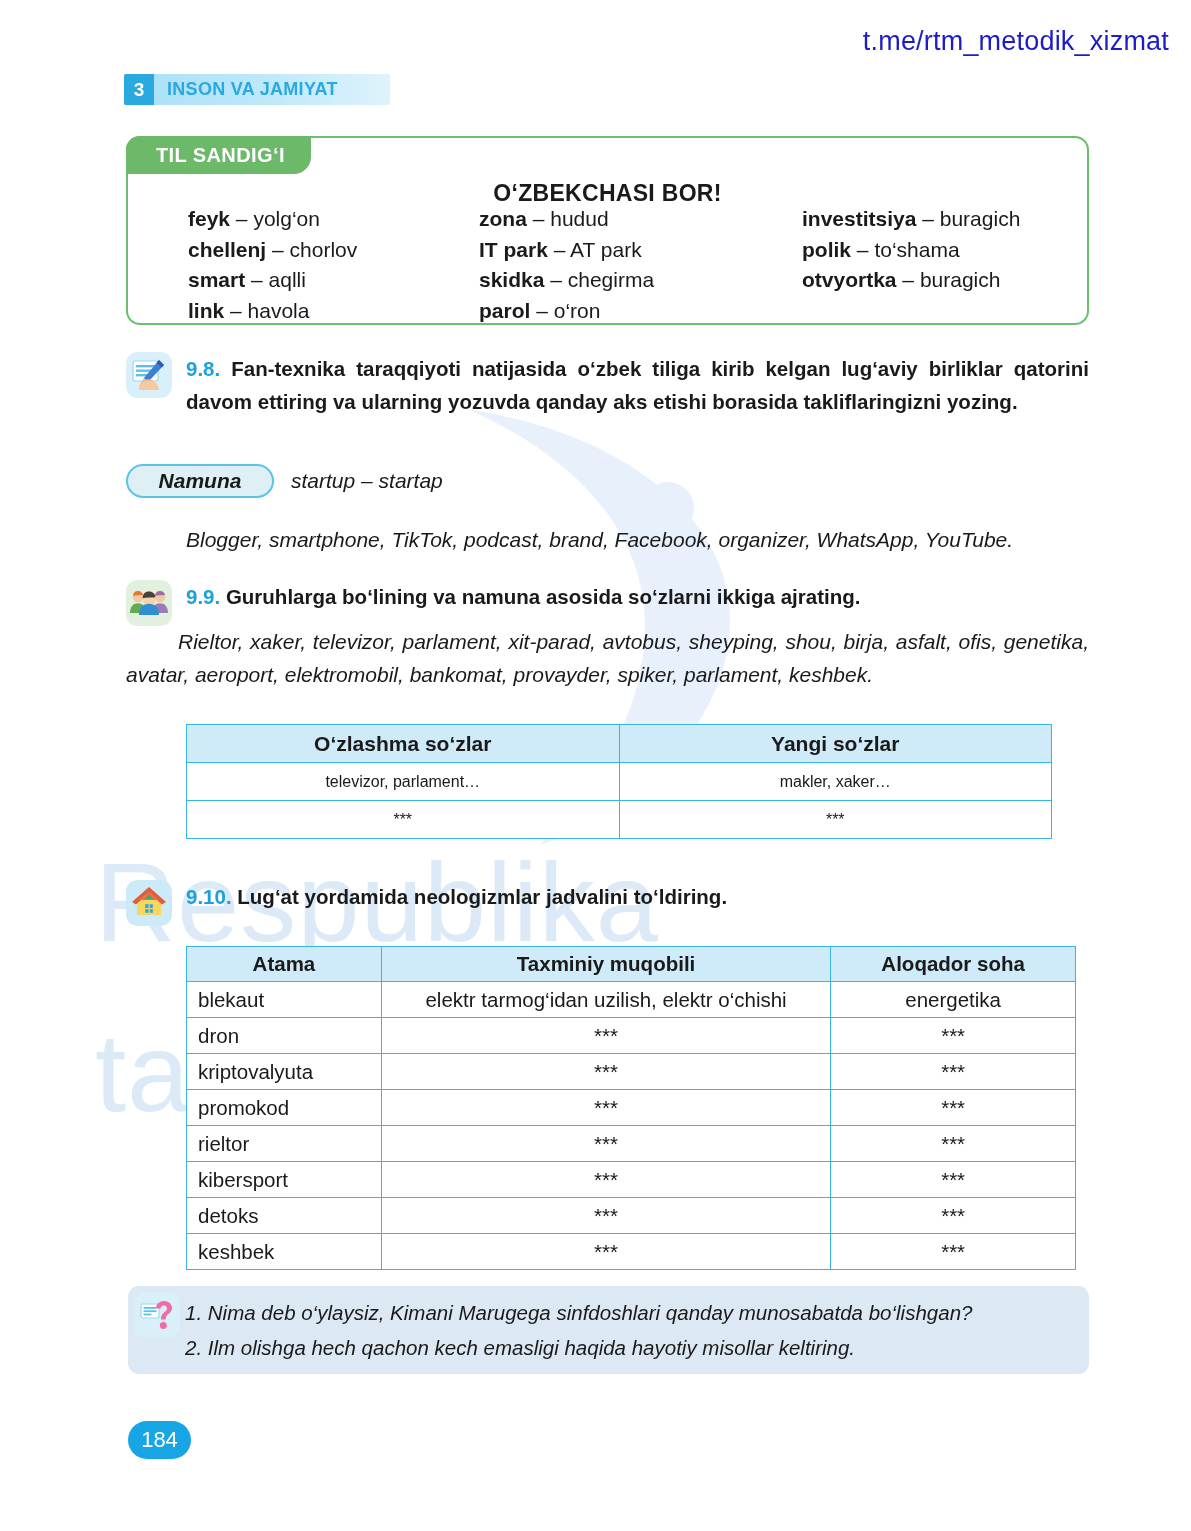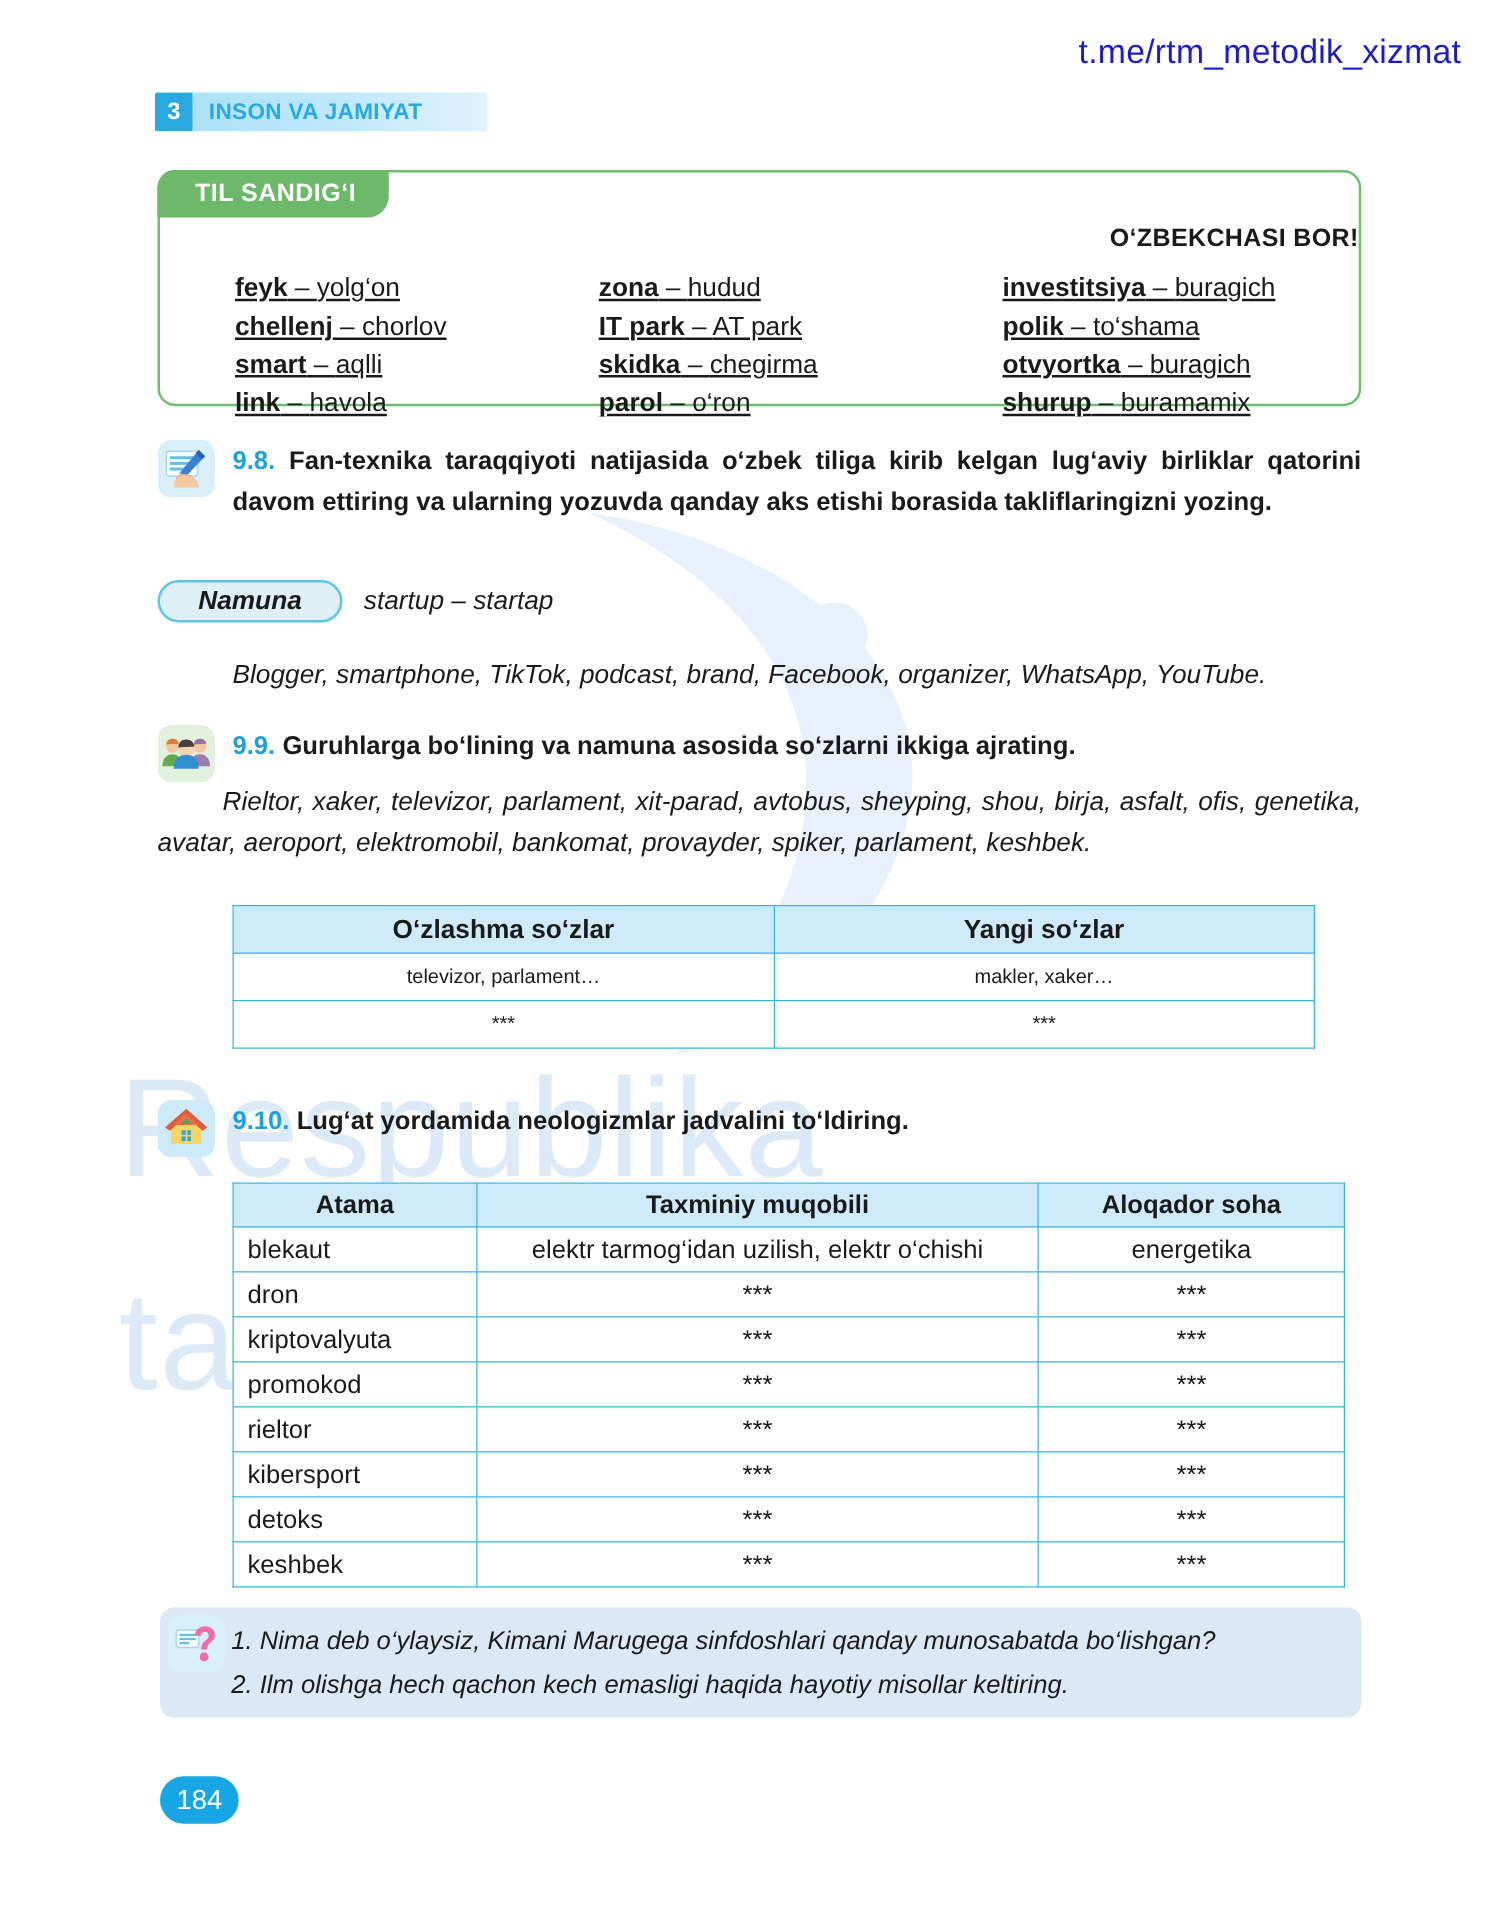--- a/index.html
+++ b/index.html
@@ -123,34 +123,33 @@
     align-items: center;
     border-top-left-radius: 14px;
     border-bottom-right-radius: 17px;
     box-sizing: border-box;
   }
   .vocab-head {
     position: absolute;
     left: 0;
     top: 42px;
     width: 100%;
-    text-align: right;
-    font-weight: bold;
-    font-size: 20px;
+    text-align: center;
+    font-weight: bold;
+    font-size: 23px;
     letter-spacing: .3px;
   }
   .vocab-cols {
     position: absolute;
     left: 0;
-    top: 78px;
+    top: 66px;
     width: 100%;
     display: flex;
     box-sizing: border-box;
     padding: 0 12px 0 60px;
-    text-decoration: underline;
   }
   .vocab-col { width: 33.33%; }
   .vocab-col.c2 { padding-left: 18px; }
   .vocab-col.c3 { padding-left: 50px; }
   .vocab-row {
     font-size: 21px;
     line-height: 30.5px;
     white-space: nowrap;
   }
   .vocab-row b { font-weight: bold; }
@@ -385,21 +384,20 @@
     <div class="vocab-col c2">
       <div class="vocab-row"><b>zona</b><span> – </span><span>hudud</span></div>
       <div class="vocab-row"><b>IT park</b><span> – </span><span>AT park</span></div>
       <div class="vocab-row"><b>skidka</b><span> – </span><span>chegirma</span></div>
       <div class="vocab-row"><b>parol</b><span> – </span><span>o‘ron</span></div>
     </div>
     <div class="vocab-col c3">
       <div class="vocab-row"><b>investitsiya</b><span> – </span><span>buragich</span></div>
       <div class="vocab-row"><b>polik</b><span> – </span><span>to‘shama</span></div>
       <div class="vocab-row"><b>otvyortka</b><span>  – </span><span>buragich</span></div>
-      <div class="vocab-row"><b>shurup</b><span> – </span><span>buramamix</span></div>
     </div>
   </div>
 </div>
 
 <div class="exercise" id="ex98">
   <div class="ex-icon">
     <svg class="icon-svg" viewBox="0 0 46 46">
       <rect x="0" y="0" width="46" height="46" rx="11" fill="#d9f0fb"></rect>
       <rect x="7" y="9" width="25" height="20" rx="2.5" fill="#ffffff" stroke="#9fd8ef" stroke-width="1.2"></rect>
       <rect x="10" y="13" width="19" height="2.4" fill="#5fc0e8"></rect>

